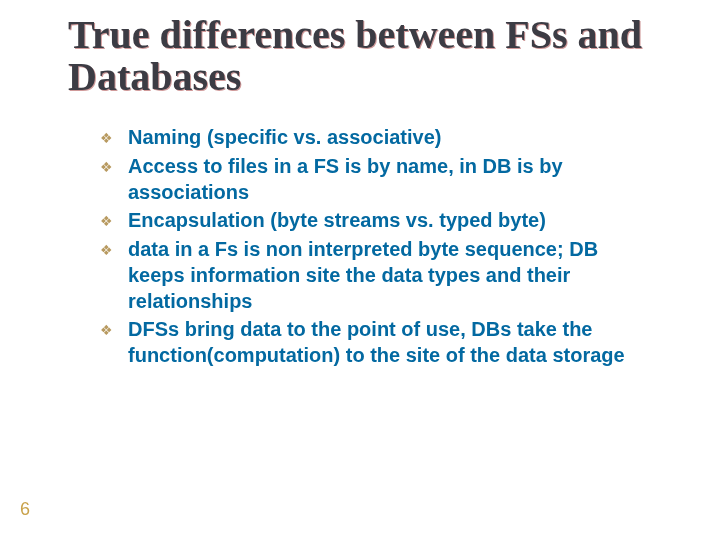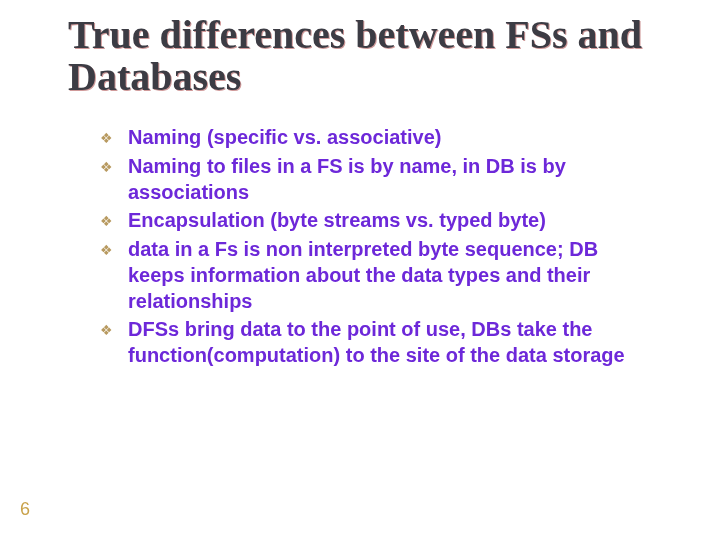--- a/index.html
+++ b/index.html
@@ -58,21 +58,21 @@
     line-height: 26px;
     color: #b89a60;
     text-align: left;
     padding-top: 1px;
   }
   .text {
     flex: 1 1 auto;
     font-size: 20px;
     line-height: 26px;
     font-weight: bold;
-    color: #6d28d9;
+    color: #0369a1;
   }
   .pagenum {
     position: absolute;
     left: 20px;
     bottom: 20px;
     font-size: 18px;
     color: #c9a24a;
     font-family: Arial, Helvetica, sans-serif;
   }
   .corner {
@@ -95,31 +95,31 @@
 
   <div class="body">
 
     <div class="item">
       <div class="bullet">❖</div>
       <div class="text">Naming (specific vs. associative)</div>
     </div>
 
     <div class="item">
       <div class="bullet">❖</div>
-      <div class="text">Naming to files in a FS is by name, in DB is by associations</div>
+      <div class="text">Access to files in a FS is by name, in DB is by associations</div>
     </div>
 
     <div class="item">
       <div class="bullet">❖</div>
       <div class="text">Encapsulation (byte streams vs. typed byte)</div>
     </div>
 
     <div class="item">
       <div class="bullet">❖</div>
-      <div class="text">data in a Fs is non interpreted byte sequence; DB keeps information about the data types and their relationships</div>
+      <div class="text">data in a Fs is non interpreted byte sequence; DB keeps information site the data types and their relationships</div>
     </div>
 
     <div class="item">
       <div class="bullet">❖</div>
       <div class="text">DFSs bring data to the point of use, DBs take the function(computation) to the site of the data storage</div>
     </div>
 
   </div>
 
   <div class="pagenum">6</div>

